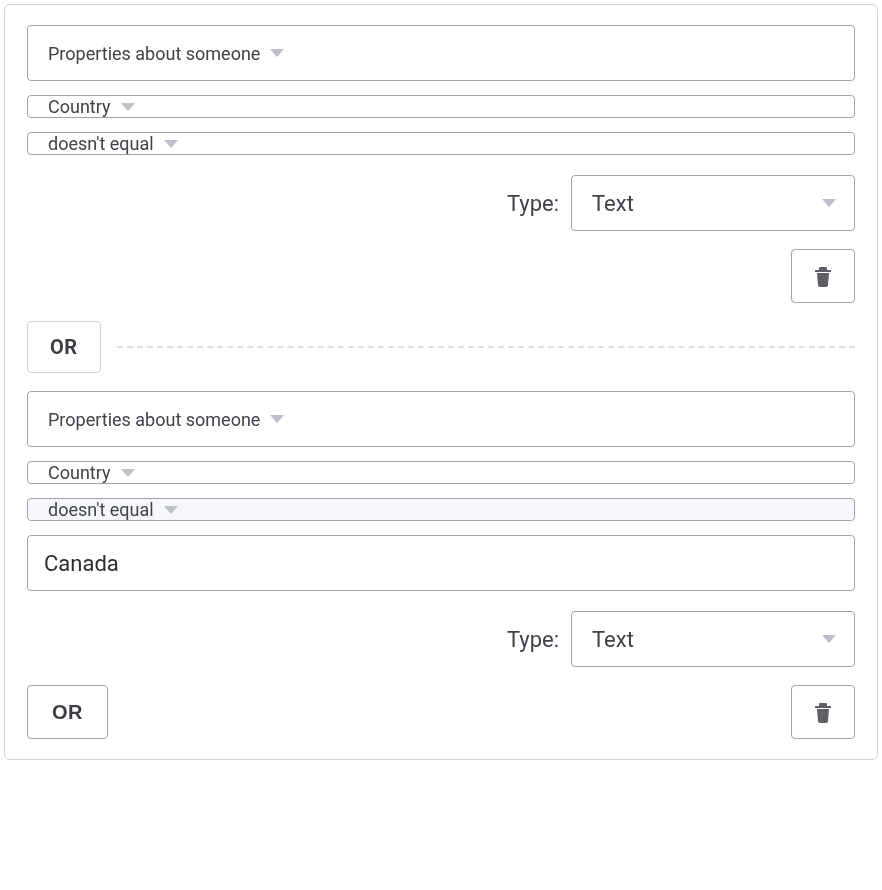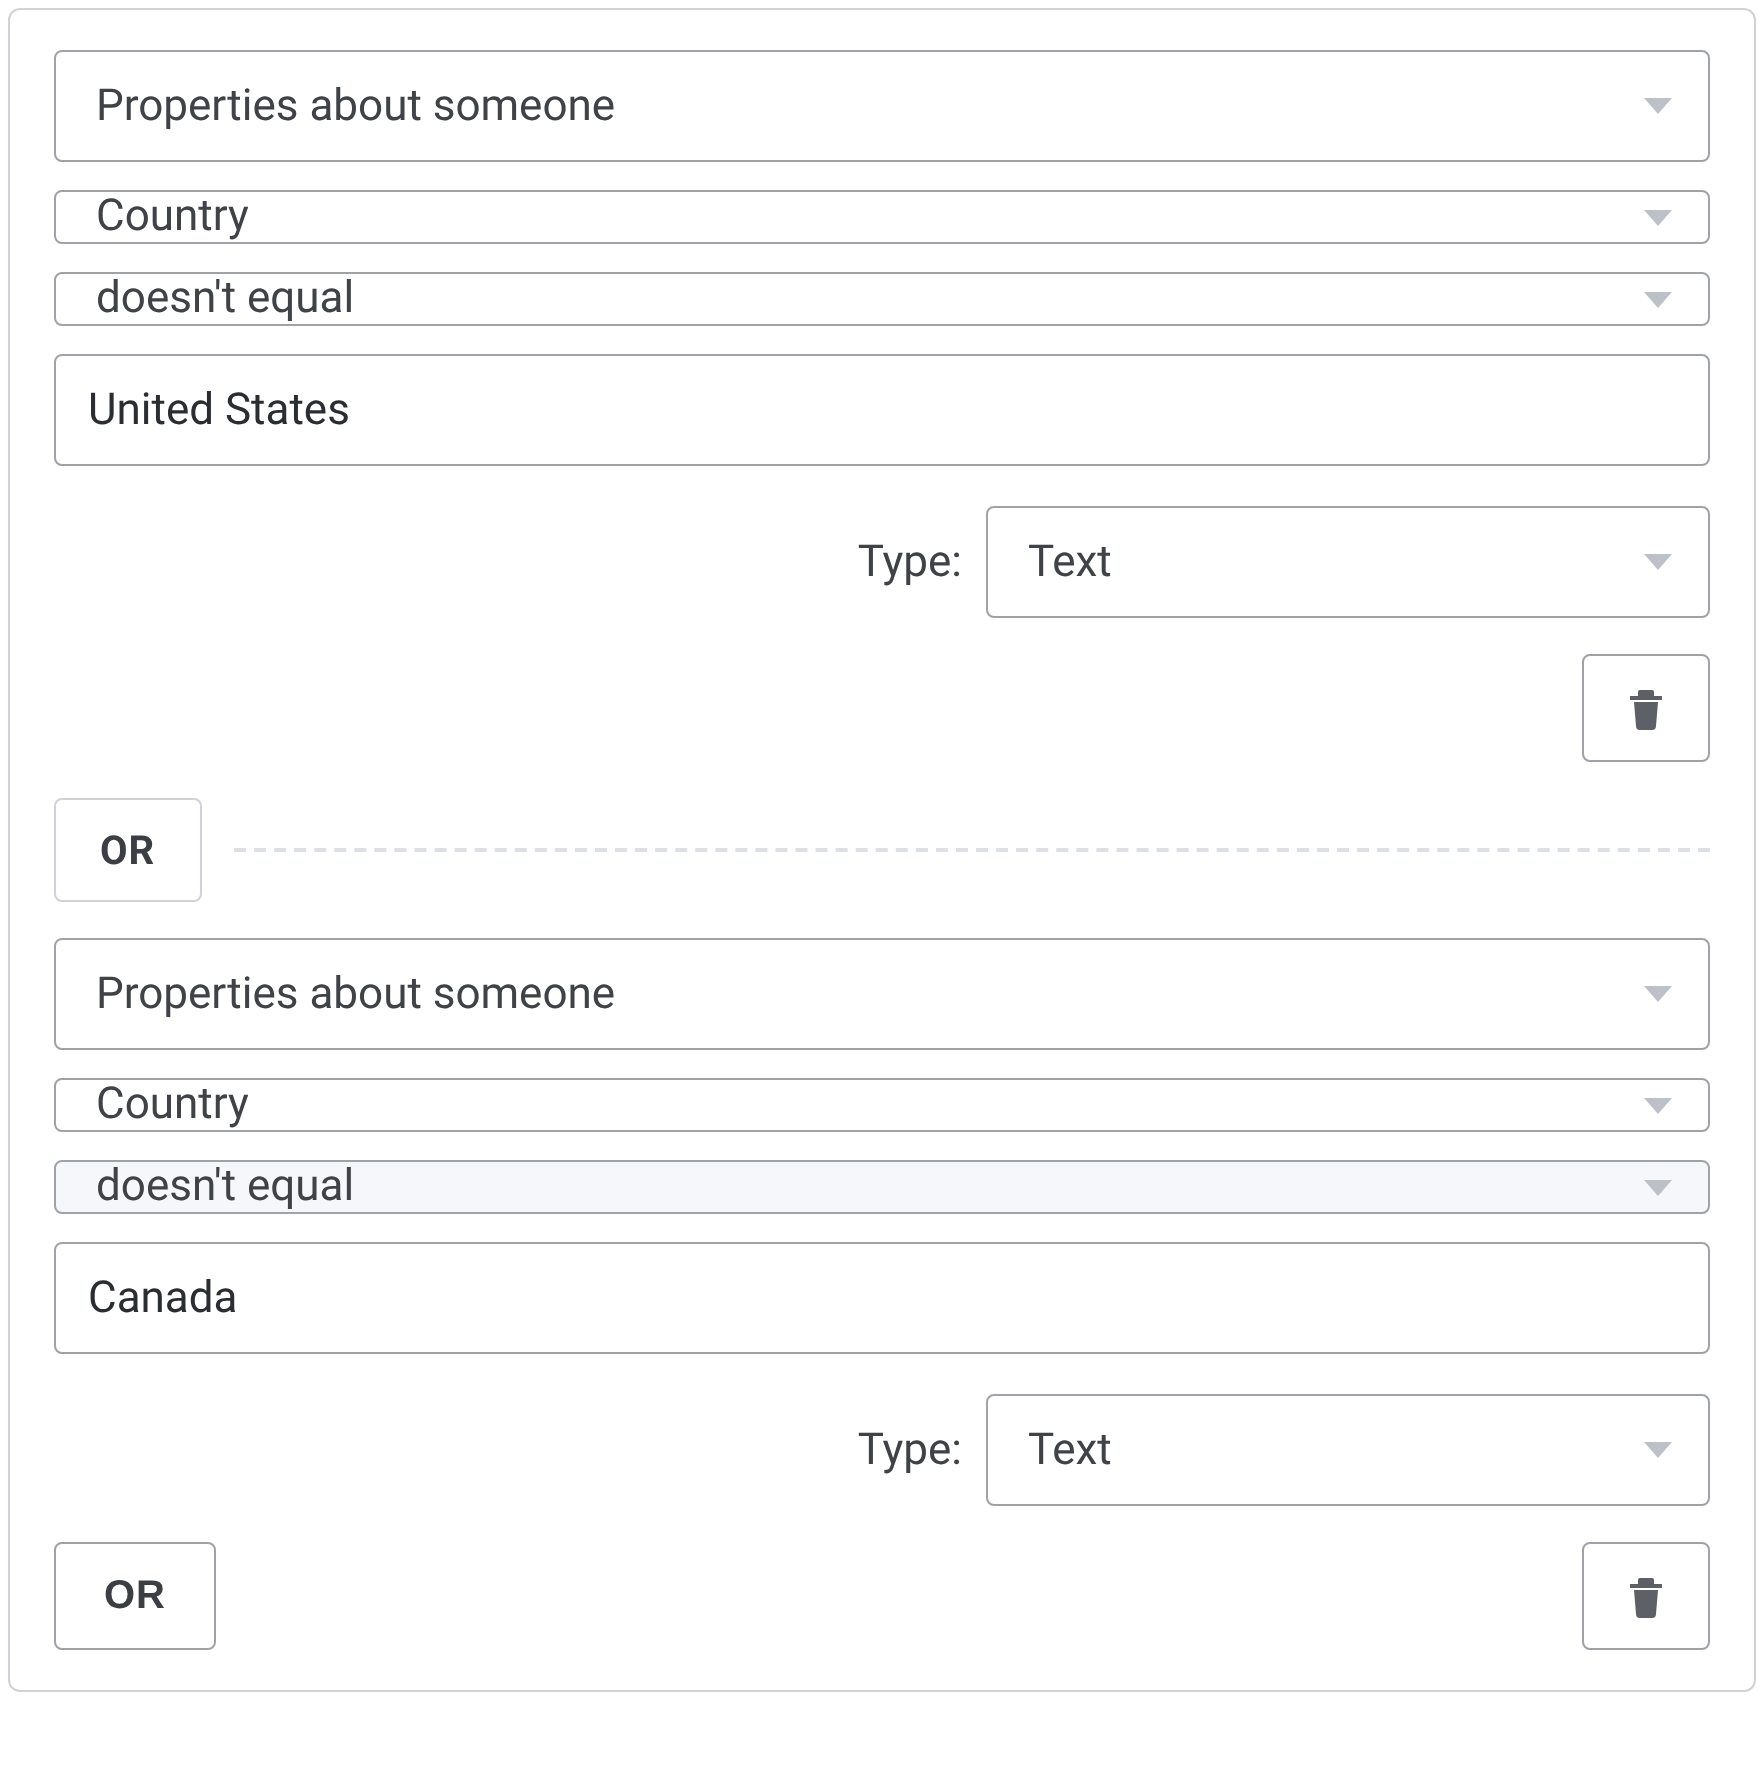--- a/index.html
+++ b/index.html
@@ -15,28 +15,27 @@
     }
     .panel {
       border: 1px solid #cfd3d8;
       border-radius: 6px;
       padding: 20px 22px;
       background: #ffffff;
     }
     .select {
       display: flex;
       align-items: center;
-      justify-content: space-between;
       height: 56px;
       border: 1px solid #9fa3a8;
       border-radius: 4px;
       padding: 0 18px 0 20px;
       background: #ffffff;
       cursor: pointer;
-      font-size: 22px;
+      font-size: 18px;
       color: #3f4348;
     }
     .select.highlighted {
       background: #f5f7fb;
     }
     .select-text {
       white-space: nowrap;
       overflow: hidden;
       text-overflow: ellipsis;
     }
@@ -76,21 +75,21 @@
       align-items: center;
       justify-content: flex-end;
       gap: 12px;
       margin-top: 20px;
     }
     .type-label {
       font-size: 22px;
       color: #3f4348;
     }
     .type-select {
-      width: 362px;
+      width: 284px;
       height: 56px;
       display: flex;
       align-items: center;
       justify-content: space-between;
       border: 1px solid #9fa3a8;
       border-radius: 4px;
       padding: 0 18px 0 20px;
       background: #ffffff;
       cursor: pointer;
       font-size: 22px;
@@ -168,21 +167,20 @@
     <div class="row">
       <div class="select">
         <span class="select-text">Country</span>
         <span class="caret"></span>
       </div>
       <div class="select" id="op0">
         <span class="select-text">doesn't equal</span>
         <span class="caret"></span>
       </div>
     </div>
-    <input class="input" type="text" value="United States" style="">
   </div>
 
   <div class="type-row">
     <span class="type-label">Type:</span>
     <div class="type-select">
       <span class="select-text">Text</span>
       <span class="caret"></span>
     </div>
   </div>
 

